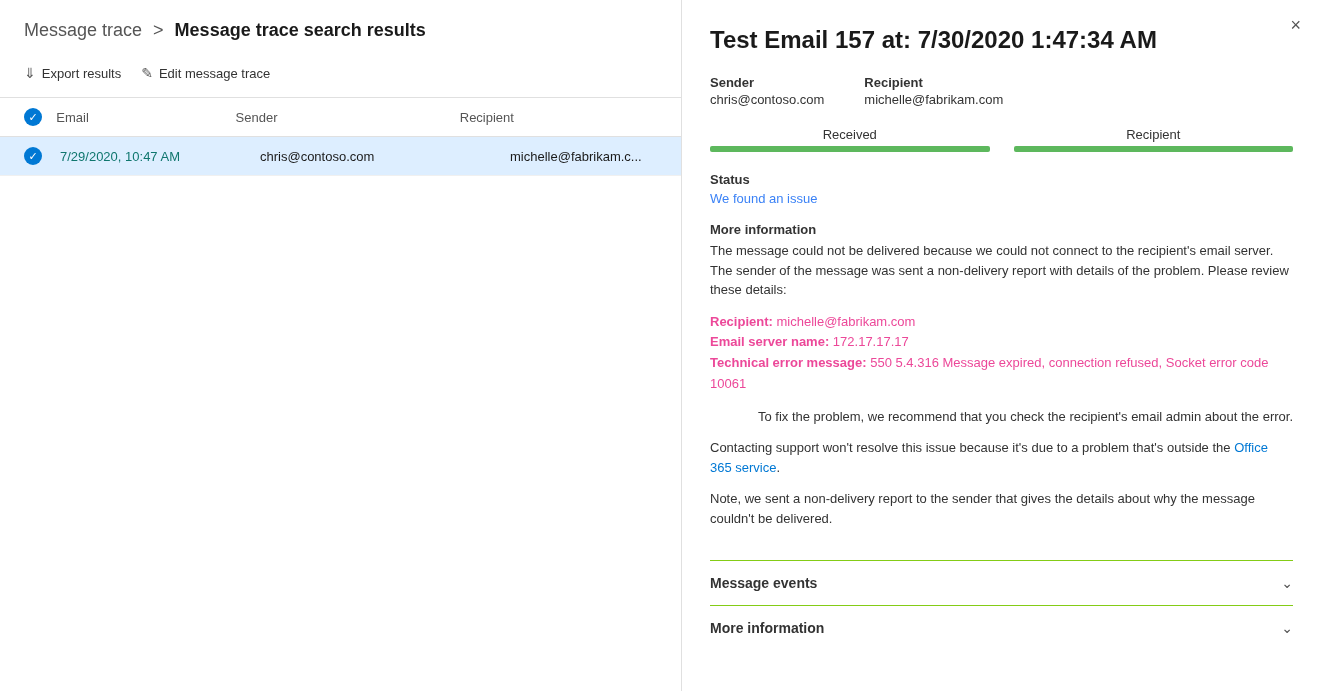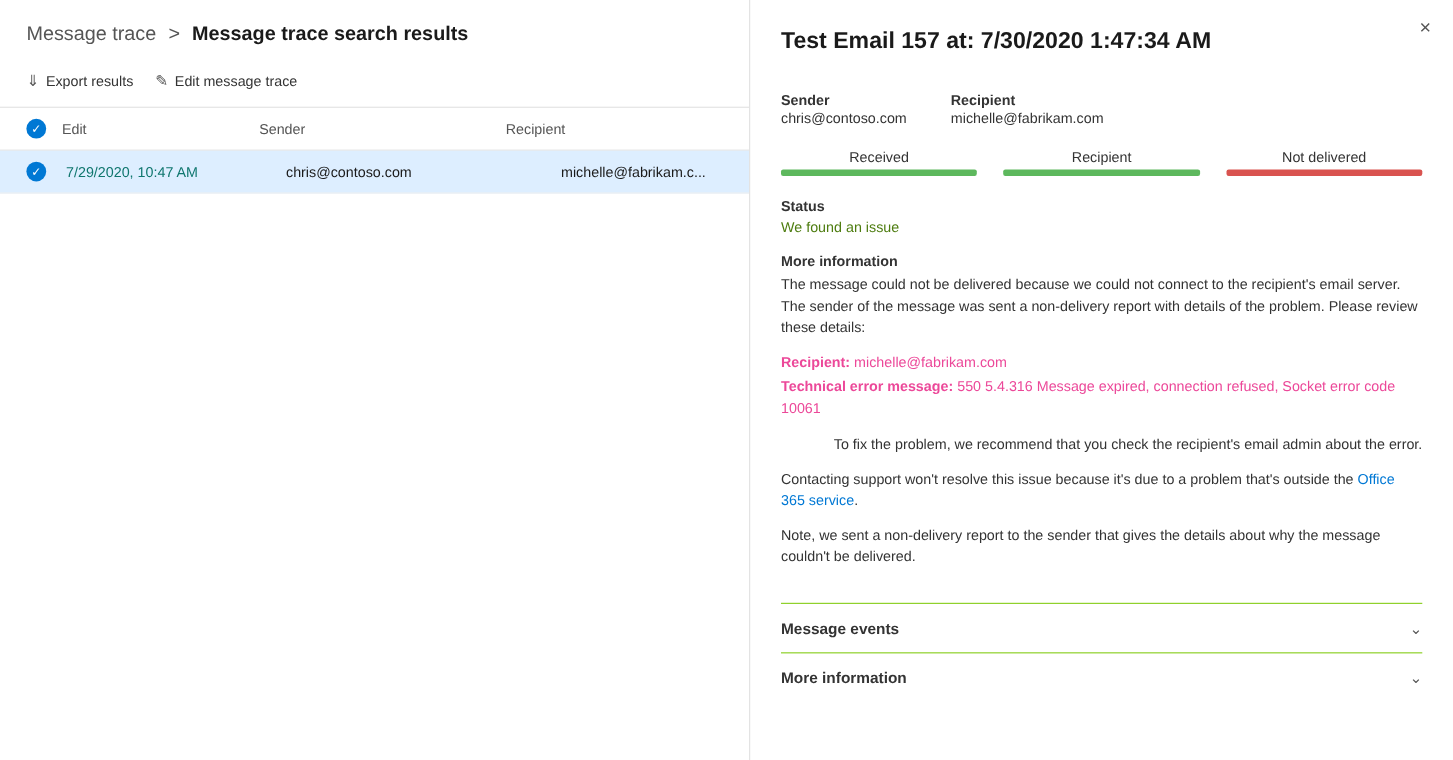--- a/index.html
+++ b/index.html
@@ -157,24 +157,24 @@
       right: 20px;
       background: none;
       border: none;
       cursor: pointer;
       font-size: 18px;
       color: #555;
       line-height: 1;
     }
 
     .panel-title {
-      font-size: 21px;
-      font-weight: 700;
-      color: #1a1a1a;
-      margin-bottom: 32px;
+      font-size: 24px;
+      font-weight: 700;
+      color: #1a1a1a;
+      margin-bottom: 20px;
       padding-right: 30px;
       line-height: 1.3;
     }
 
     .sender-recipient-row {
       display: flex;
       gap: 40px;
       margin-bottom: 20px;
     }
 
@@ -225,21 +225,21 @@
       margin-bottom: 16px;
     }
 
     .section-label {
       font-weight: 700;
       font-size: 13px;
       margin-bottom: 4px;
     }
 
     .status-value {
-      color: #4d7c0f;
+      color: #3b82f6;
       font-size: 13px;
     }
 
     
     .more-info-section {
       margin-bottom: 20px;
     }
 
     .more-info-text {
       font-size: 13px;
@@ -304,21 +304,21 @@
       <span class="toolbar-icon">✎</span>
       <span>Edit message trace</span>
     </button>
   </div>
 
   <div class="table-area">
     <div class="table-header">
       <div class="col-check">
         <div class="check-icon">✓</div>
       </div>
-      <div class="col-date">Edit</div>
+      <div class="col-date">Email</div>
       <div class="col-sender">Sender</div>
       <div class="col-recipient">Recipient</div>
     </div>
 
     <div class="table-row">
       <div class="col-check">
         <div class="check-icon">✓</div>
       </div>
       <div class="col-date">7/29/2020, 10:47 AM</div>
       <div class="col-sender">chris@contoso.com</div>
@@ -345,40 +345,40 @@
 
   <div class="steps-container">
     <div class="step">
       <div class="step-label">Received</div>
       <div class="step-bar green"></div>
     </div>
     <div class="step">
       <div class="step-label">Recipient</div>
       <div class="step-bar green"></div>
     </div>
-    <div class="step">
-      <div class="step-label">Not delivered</div>
-      <div class="step-bar red"></div>
-    </div>
   </div>
 
   <div class="status-section">
     <div class="section-label">Status</div>
     <div class="status-value">We found an issue</div>
   </div>
 
   <div class="more-info-section">
     <div class="section-label">More information</div>
     <div class="more-info-text">The message could not be delivered because we could not connect to the recipient's email server. The sender of the message was sent a non-delivery report with details of the problem. Please review these details:</div>
 
     <div class="detail-line">
       <strong>Recipient:</strong>
       <span>michelle@fabrikam.com</span>
     </div>
     <div class="detail-line">
+      <strong>Email server name:</strong>
+      <span>172.17.17.17</span>
+    </div>
+    <div class="detail-line">
       <strong>Technical error message:</strong>
       <span>550 5.4.316 Message expired, connection refused, Socket error code 10061</span>
     </div>
 
     <div class="more-info-text" style="margin-top:12px;text-align:right;">To fix the problem, we recommend that you check the recipient's email admin about the error.</div>
 
     <div class="more-info-text">
       <span>Contacting support won't resolve this issue because it's due to a problem that's outside the </span><a class="link-text" href="#">Office 365 service</a><span>.</span>
     </div>
 

